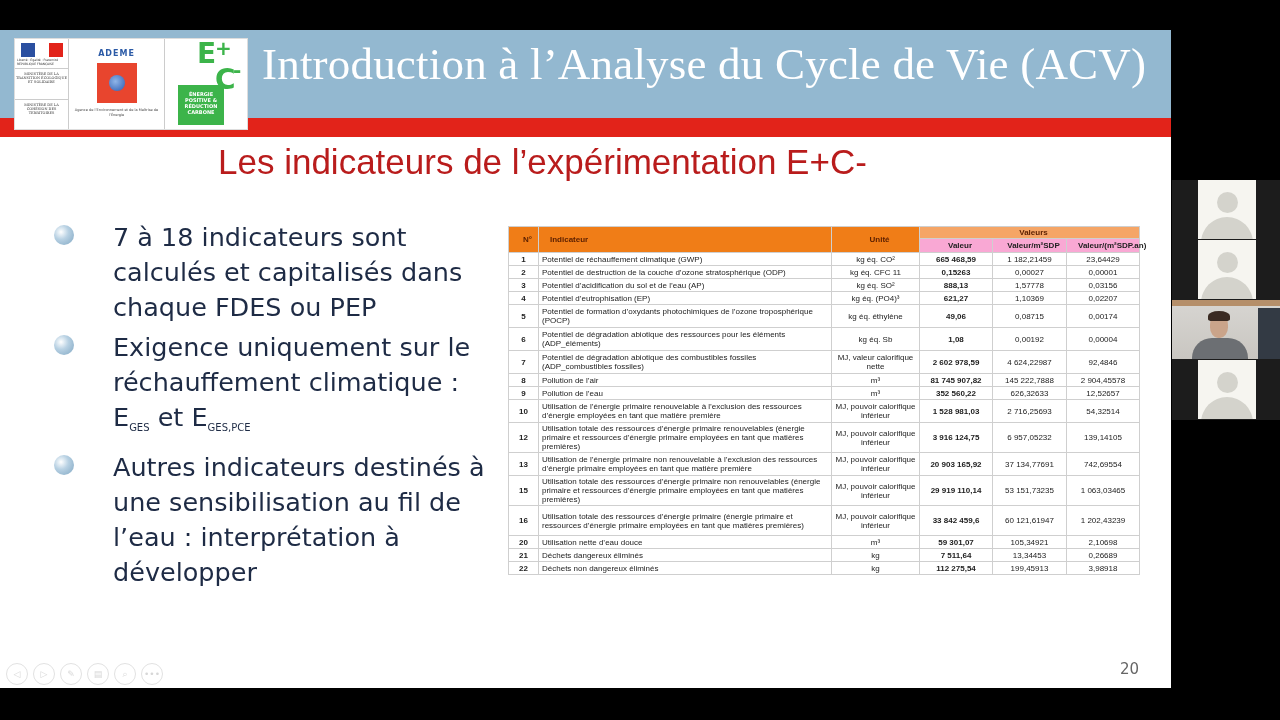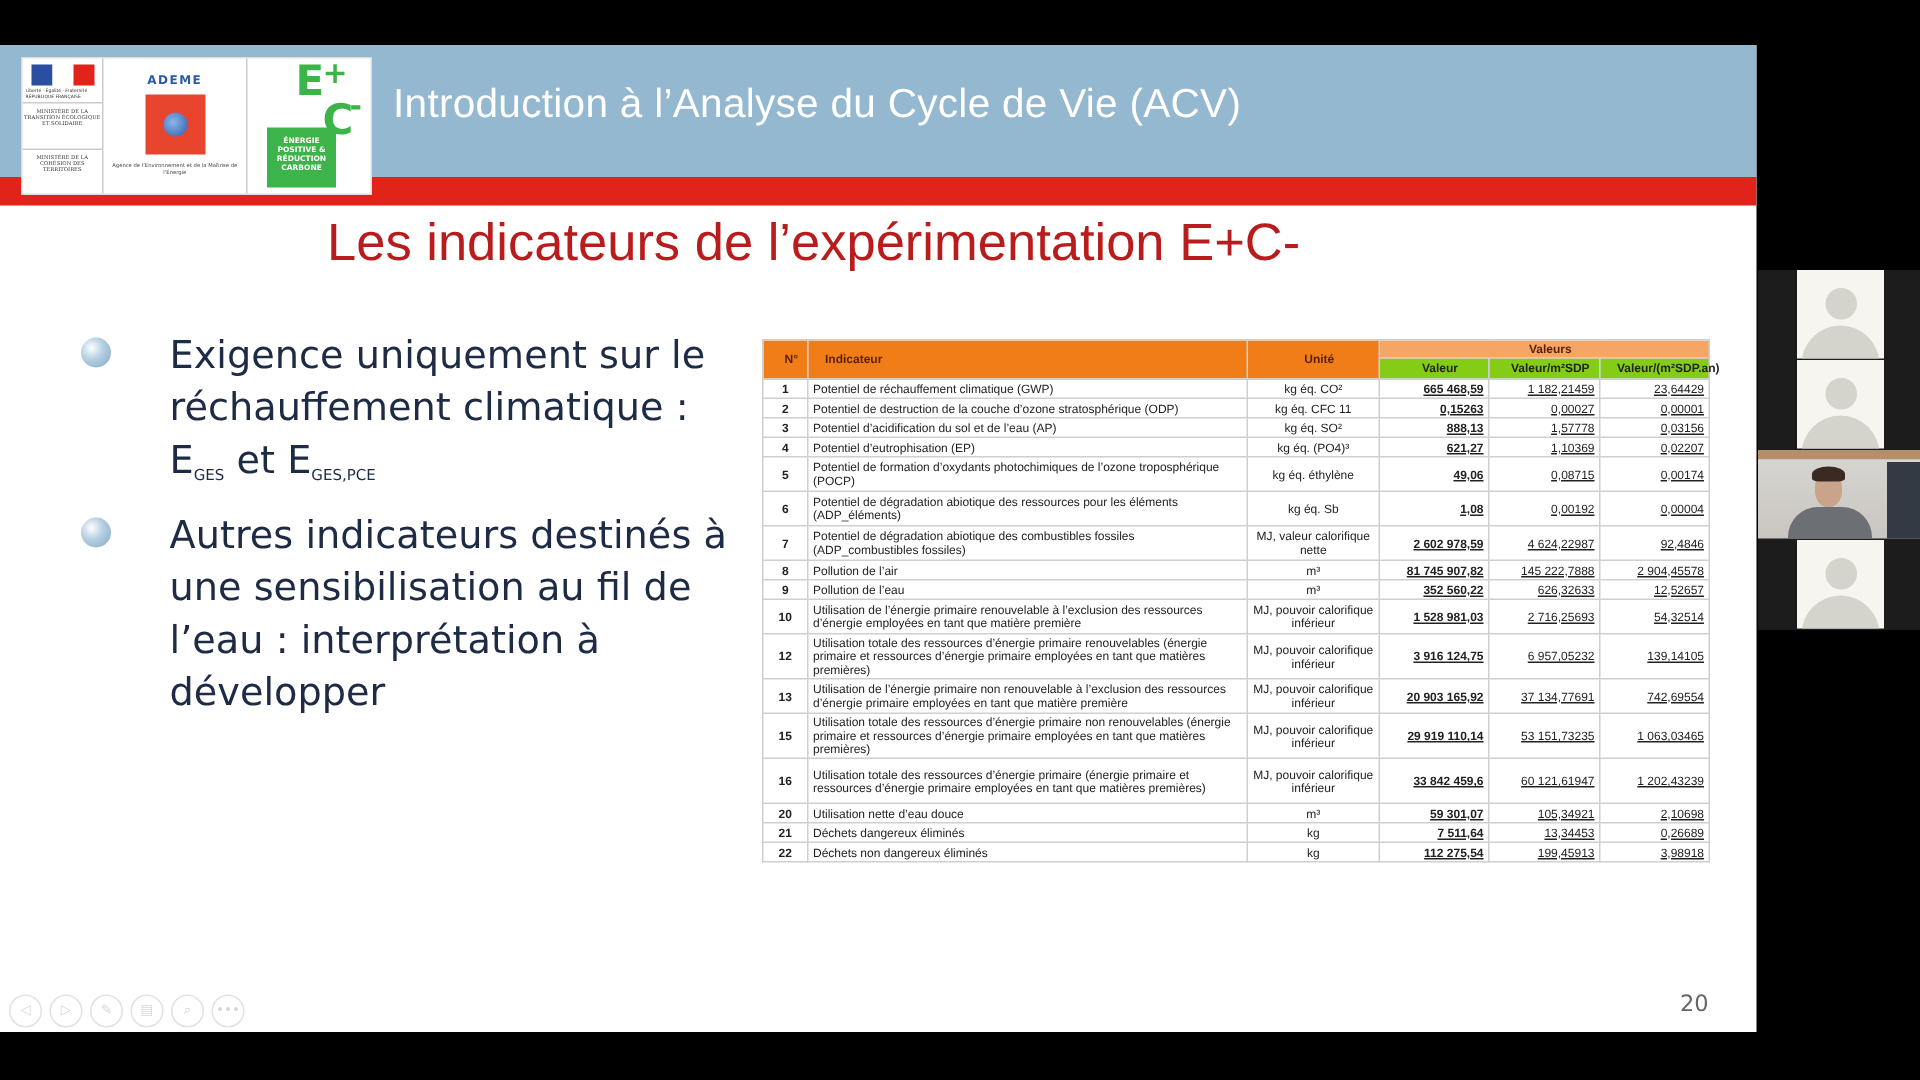--- a/index.html
+++ b/index.html
@@ -25,37 +25,37 @@
   .logo-ademe .sq .globe { width: 16px; height: 16px; border-radius: 50%; background: radial-gradient(circle at 40% 40%, #8fb5e8, #2a5ab0); }
   .logo-ademe .sub { font-size: 3.5px; color: #444; text-align: center; margin-top: 5px; line-height: 5px; padding: 0 4px; }
   .logo-ec { flex: 1; position: relative; }
   .logo-ec .big { position: absolute; left: 32px; top: 0px; color: #3cb44a; font-family: "DejaVu Sans", sans-serif; font-weight: bold; font-size: 28px; line-height: 26px; }
   .logo-ec .big .e { position: absolute; left: 0; top: 2px; }
   .logo-ec .big .plus { position: absolute; left: 18px; top: -4px; font-size: 20px; }
   .logo-ec .big .c { position: absolute; left: 18px; top: 28px; }
   .logo-ec .big .minus { position: absolute; left: 36px; top: 18px; font-size: 20px; }
   .logo-ec .green { position: absolute; left: 13px; top: 46px; width: 46px; height: 40px; background: #3cb44a; color: #fff; font-size: 5px; font-weight: bold; text-align: center; line-height: 6px; padding-top: 6px; }
 
-  .main-title { position: absolute; left: 262px; top: 24px; font-size: 27px; color: #fff; font-family: Liberation Sans, sans-serif; white-space: nowrap; letter-spacing: 0.2px; }
+  .main-title { position: absolute; left: 262px; top: 8px; font-size: 45px; color: #fff; font-family: Liberation Serif, serif; white-space: nowrap; letter-spacing: 0.2px; }
   .subtitle { position: absolute; left: 218px; top: 112px; font-size: 35px; color: #b91c1c; font-family: "Liberation Sans", sans-serif; white-space: nowrap; }
 
   .bullets { position: absolute; left: 52px; top: 190px; width: 445px; }
   .bullet { position: relative; padding-left: 61px; margin-bottom: 5px; color: #1e2b45; font-size: 25.5px; line-height: 35px; font-family: "DejaVu Sans", sans-serif; }
   .bullet .dot { position: absolute; left: 2px; top: 5px; width: 20px; height: 20px; border-radius: 50%; background: radial-gradient(circle at 35% 35%, #ffffff 0%, #b8d1e3 40%, #7fa6c2 100%); }
   .bullet sub { font-size: 10px; vertical-align: -5px; }
 
   .table-wrap { position: absolute; left: 508px; top: 196px; width: 631px; }
   table.ind { border-collapse: collapse; width: 631px; font-family: "Liberation Sans", sans-serif; font-size: 8px; color: #222; table-layout: fixed; }
   table.ind td, table.ind th { border: 1px solid #cfcfcf; padding: 1px 3px; vertical-align: middle; }
   table.ind th { background: #f07d17; color: #5a1f00; font-weight: bold; padding-left: 11px; }
   table.ind th.valhead { background: #f5a566; text-align: center; }
-  table.ind th.sub { background: #84cc16; color: #222; font-weight: bold; text-align: center; margin-left: 38px; }
+  table.ind th.sub { background: #f9a8d4; color: #222; font-weight: bold; text-align: center; margin-left: 38px; }
   table.ind td.num { text-align: center; font-weight: bold; }
   table.ind td.unit { text-align: center; line-height: 9px; }
-  table.ind td.v { text-align: right; text-decoration: underline; }
+  table.ind td.v { text-align: center; }
   table.ind td.v.b { font-weight: bold; }
   table.ind td.lab { line-height: 9px; }
   table.ind tr.r1 td { height: 13px; }
   table.ind tr.r2 td { height: 23px; }
   table.ind tr.r3 td { height: 30px; margin-left: 40px; }
 
   .page-num { position: absolute; left: 1120px; top: 630px; font-size: 15px; color: #666; font-family: "DejaVu Sans", sans-serif; }
 
   .controls { position: absolute; left: 6px; top: 633px; display: flex; gap: 5px; }
   .ctrl { width: 22px; height: 22px; border-radius: 50%; border: 1px solid #e2e2e2; color: #d7d7d7; font-size: 9px; display: flex; align-items: center; justify-content: center; background: transparent; }
@@ -103,20 +103,24 @@
         <span class="minus">-</span>
       </div>
       <div class="green">ÉNERGIE POSITIVE &amp; RÉDUCTION CARBONE</div>
     </div>
   </div>
 
   <div class="main-title">Introduction à l’Analyse du Cycle de Vie (ACV)</div>
   <div class="subtitle">Les indicateurs de l’expérimentation E+C-</div>
 
   <div class="bullets">
+    <div class="bullet">
+      <span class="dot"></span>
+      <span>7 à 18 indicateurs sont calculés et capitalisés dans chaque FDES ou PEP</span>
+    </div>
     <div class="bullet">
       <span class="dot"></span>
       <span>Exigence uniquement sur le réchauffement climatique : </span><span>E</span><sub>GES</sub><span style="white-space:pre"> et </span><span>E</span><sub>GES,PCE</sub>
     </div>
     <div class="bullet">
       <span class="dot"></span>
       <span>Autres indicateurs destinés à une sensibilisation au fil de l’eau : interprétation à développer</span>
     </div>
   </div>
 

